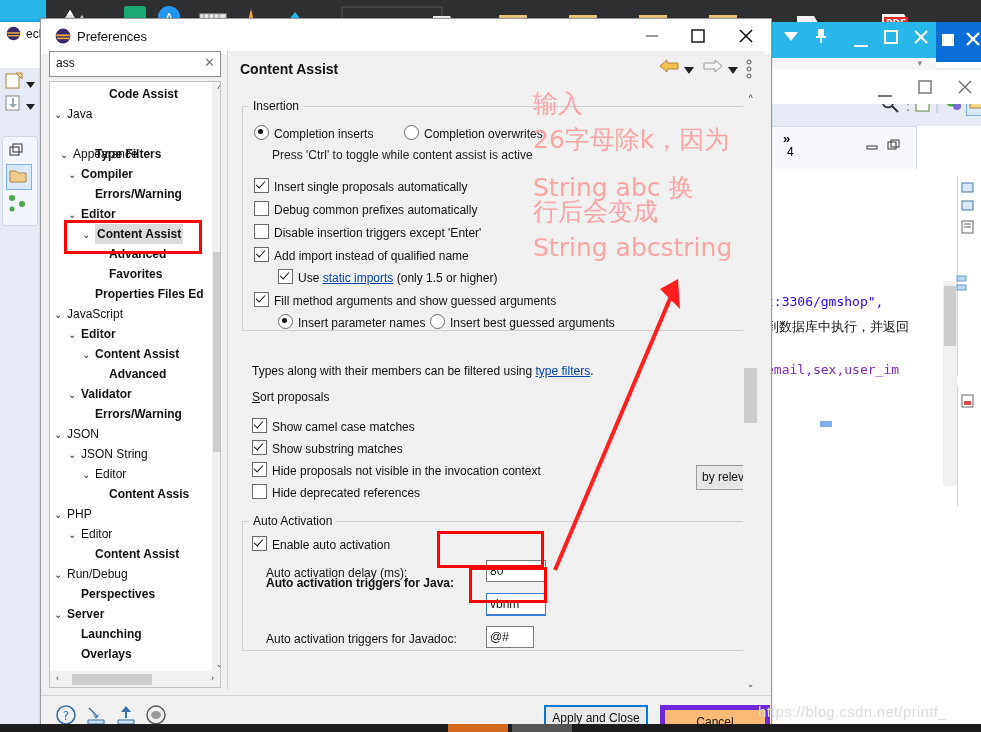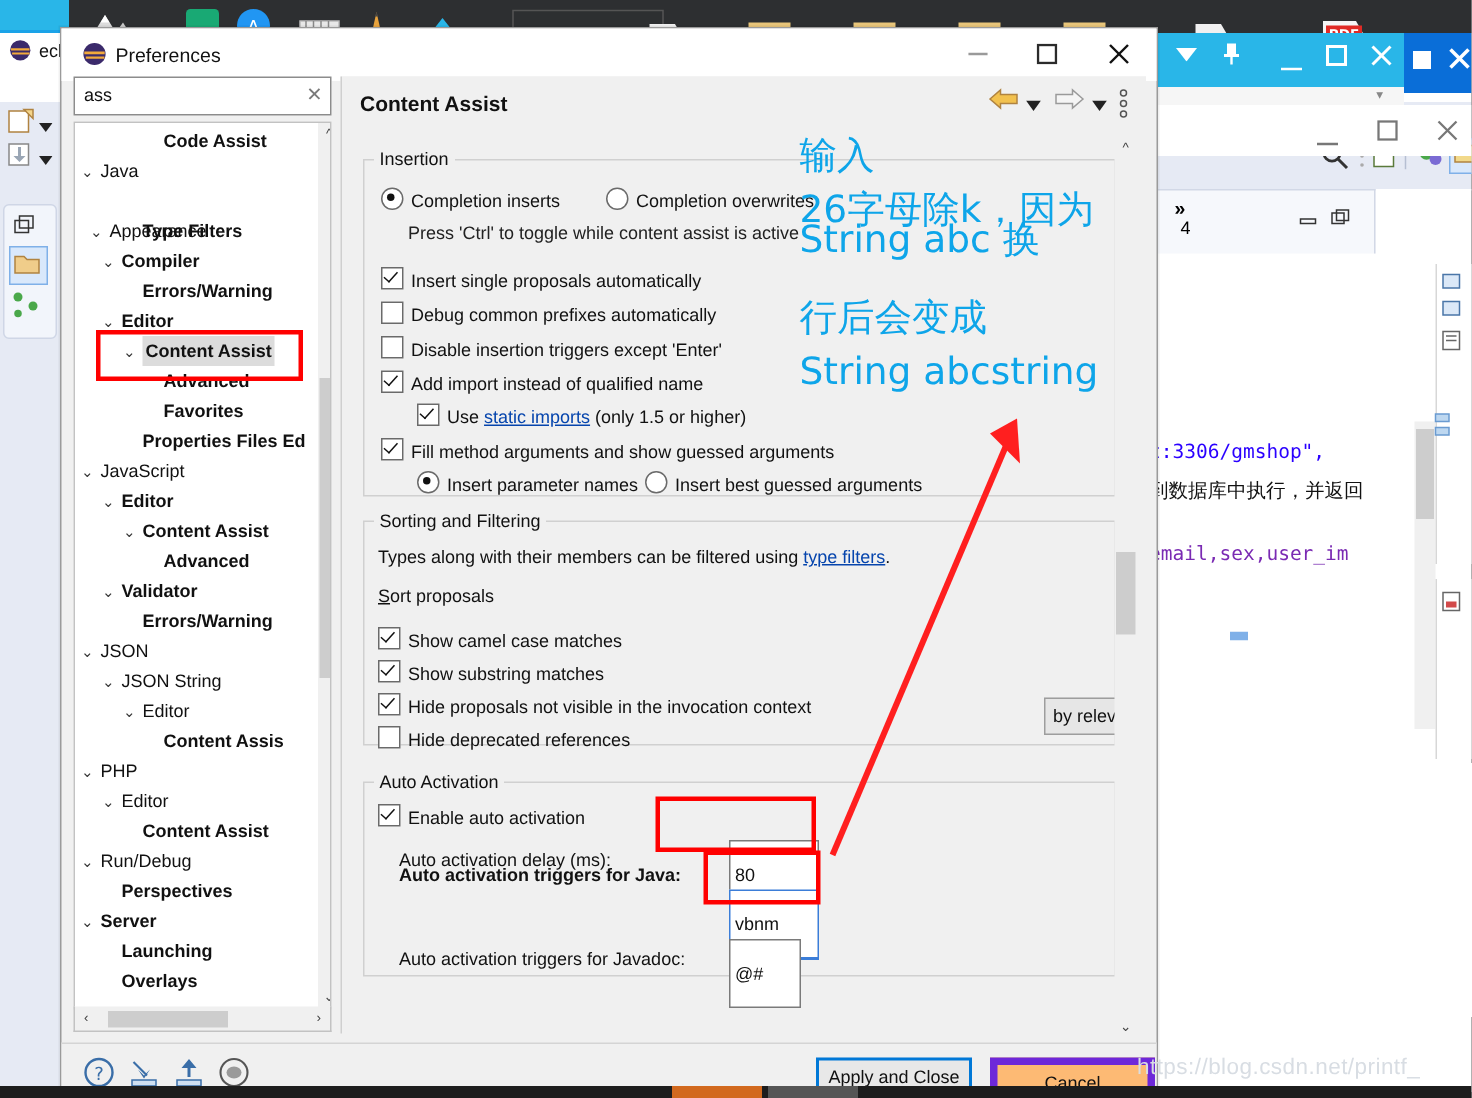--- a/index.html
+++ b/index.html
@@ -90,28 +90,28 @@
       vertical-align:-2px;margin-right:5px;position:relative;}
   .cb.on::after{content:"";position:absolute;left:3px;top:0px;width:4px;height:8px;
       border:solid #111;border-width:0 1.6px 1.6px 0;transform:rotate(42deg);}
   .rb{display:inline-block;width:13px;height:13px;border:1px solid #6a6a6a;border-radius:50%;background:#fff;
       vertical-align:-2px;margin-right:5px;position:relative;}
   .rb.on::after{content:"";position:absolute;left:3px;top:3px;width:5px;height:5px;border-radius:50%;background:#111;}
   u.acc{text-decoration:underline;}
   a.link{color:#0645ad;text-decoration:underline;}
 
   select.sel,input.tin{font-family:"Liberation Sans",sans-serif;font-size:12px;}
-  .tin{position:absolute;border:1px solid #7a7a7a;background:#fff;height:20px;padding:12px 3px;color:#111;outline:none;}
+  .tin{position:absolute;border:1px solid #7a7a7a;background:#fff;height:20px;padding:0 3px;color:#111;outline:none;}
   .tin.focus{border:1px solid #3b7dd8;border-bottom:2px solid #3b7dd8;}
   #sortsel{position:absolute;left:462px;top:374px;width:98px;height:23px;background:#e6e6e6;border:1px solid #9d9d9d;
            font-size:12px;color:#111;line-height:23px;padding-left:5px;}
 
   
   .redbox{position:absolute;border:3px solid #ff0000;}
-  .redtext{position:absolute;color:#0ea5e9;font-size:25px;line-height:32px;white-space:pre;
+  .redtext{position:absolute;color:#fca5a5;font-size:25px;line-height:32px;white-space:pre;
            font-family:"DejaVu Sans","Liberation Sans",sans-serif;}
 
   
   #prefs-footer{position:absolute;left:0;top:676px;width:730px;height:38px;background:#f0f0f0;border-top:1px solid #d4d4d4;}
   .fbtn{position:absolute;top:9px;height:26px;background:#fdba74;border:5px solid #6d28d9;
         font-size:12px;color:#111;line-height:24px;text-align:center;}
   .fbtn.primary{border:2px solid #0078d7;background:#e8e8e8;line-height:22px;}
   .ficon{position:absolute;top:8px;width:26px;height:26px;}
 
   #watermark{position:absolute;left:758px;top:703px;font-size:15px;color:#d8dde3;letter-spacing:.3px;white-space:nowrap;}
@@ -629,23 +629,20 @@
       <div class="row" style="left:20px;top:201px;">
         <span class="cb on"></span><span>Fill method arguments and show guessed arguments</span>
       </div>
       <div class="row" style="left:44px;top:223px;">
         <span class="rb on"></span><span>Insert parameter names</span>
       </div>
       <div class="row" style="left:196px;top:223px;">
         <span class="rb"></span><span>Insert best guessed arguments</span>
       </div>
 
-      <fieldset class="grp" style="left:8px;top:249px;width:500px;height:155px;">
-        <legend>Sorting and Filtering</legend>
-      </fieldset>
       <div class="row" style="left:18px;top:272px;">
         <span>Types along with their members can be filtered using </span><a class="link" href="#">type filters</a><span>.</span>
       </div>
       <div class="row" style="left:18px;top:298px;"><u class="acc">S</u><span>ort proposals</span></div>
       <div id="sortsel">
         <span>by relevance</span>
         
       </div>
       <div class="row" style="left:18px;top:327px;">
         <span class="cb on"></span><span>Show camel case matches</span>
@@ -725,20 +722,20 @@
 <div class="redbox" style="left:469px;top:567px;width:72px;height:30px;"></div>
 
 <svg style="position:absolute;left:520px;top:275px;width:170px;height:300px;pointer-events:none;">
   <defs></defs>
   <line x1="155" y1="12" x2="35" y2="295" stroke="#ff1f1f" stroke-width="4"></line>
   <polygon points="158,4 160,34 140,14" fill="#ff1f1f"></polygon>
 </svg>
 
 <div class="redtext" style="left:533px;top:88px;">输入</div>
 <div class="redtext" style="left:533px;top:124px;">26字母除k，因为</div>
-<div class="redtext" style="left:533px;top:144px;">String abc 换</div>
+<div class="redtext" style="left:533px;top:172px;">String abc 换</div>
 <div class="redtext" style="left:533px;top:196px;">行后会变成</div>
 <div class="redtext" style="left:533px;top:232px;">String abcstring</div>
 
 <div id="watermark">https://blog.csdn.net/printf_</div>
 <div id="taskbar"></div>
 <div id="tb-orange"></div>
 <div id="tb-grey"></div>
 
 </body></html>

